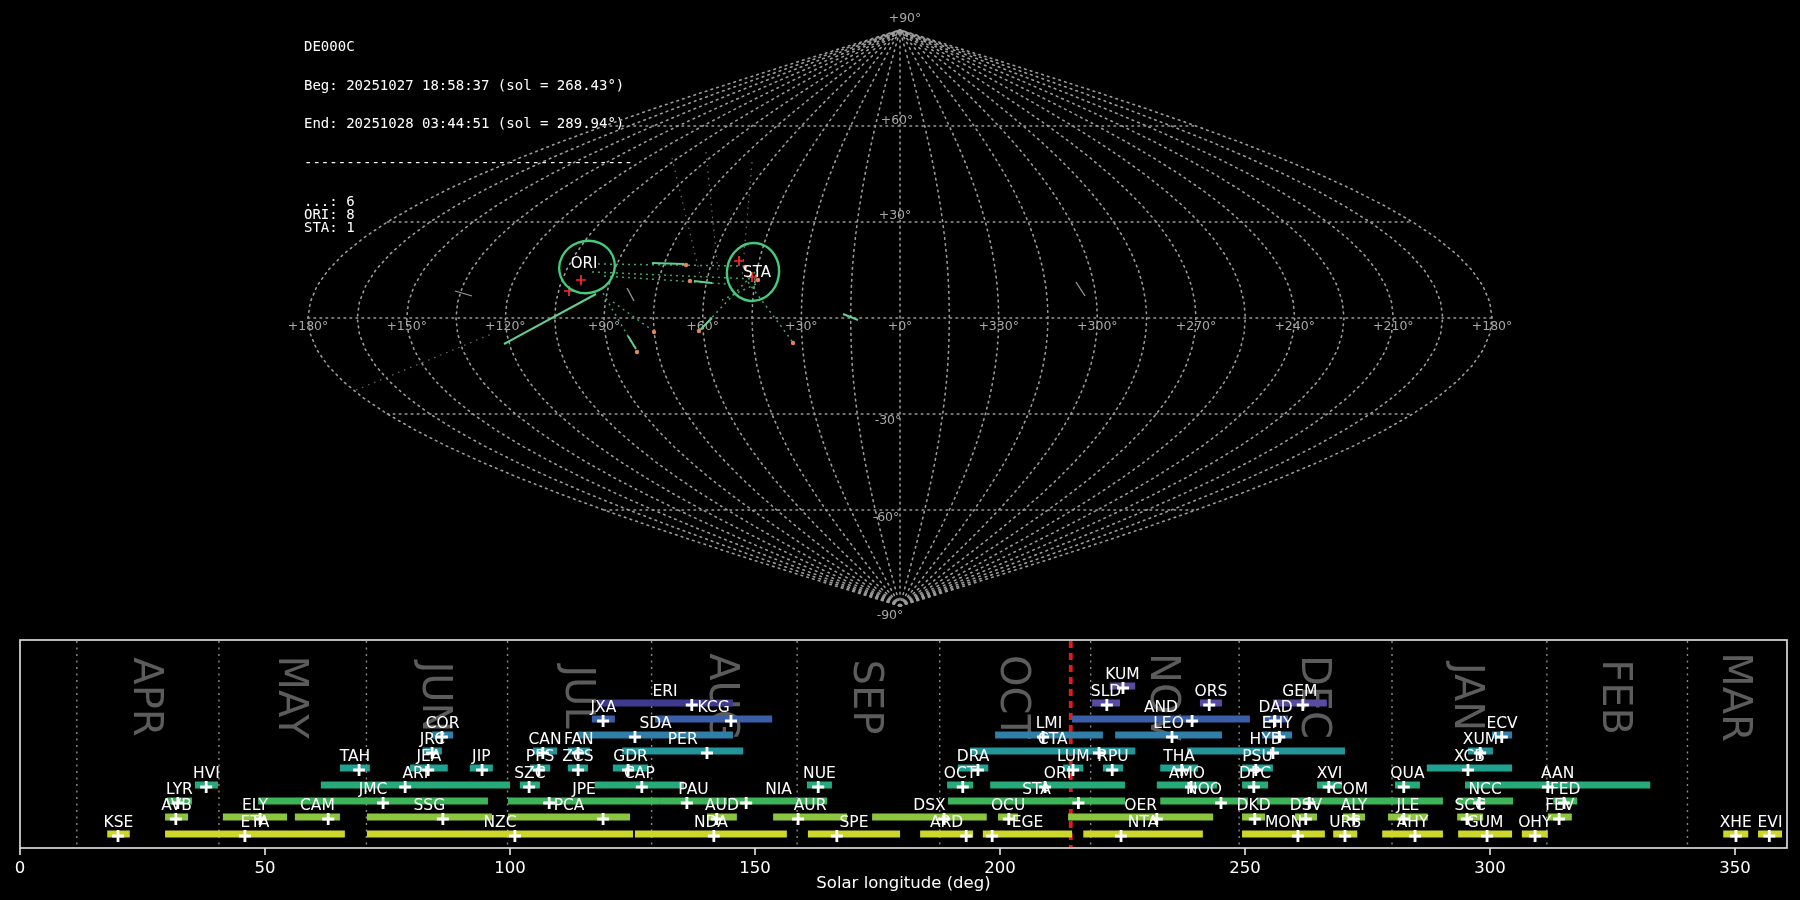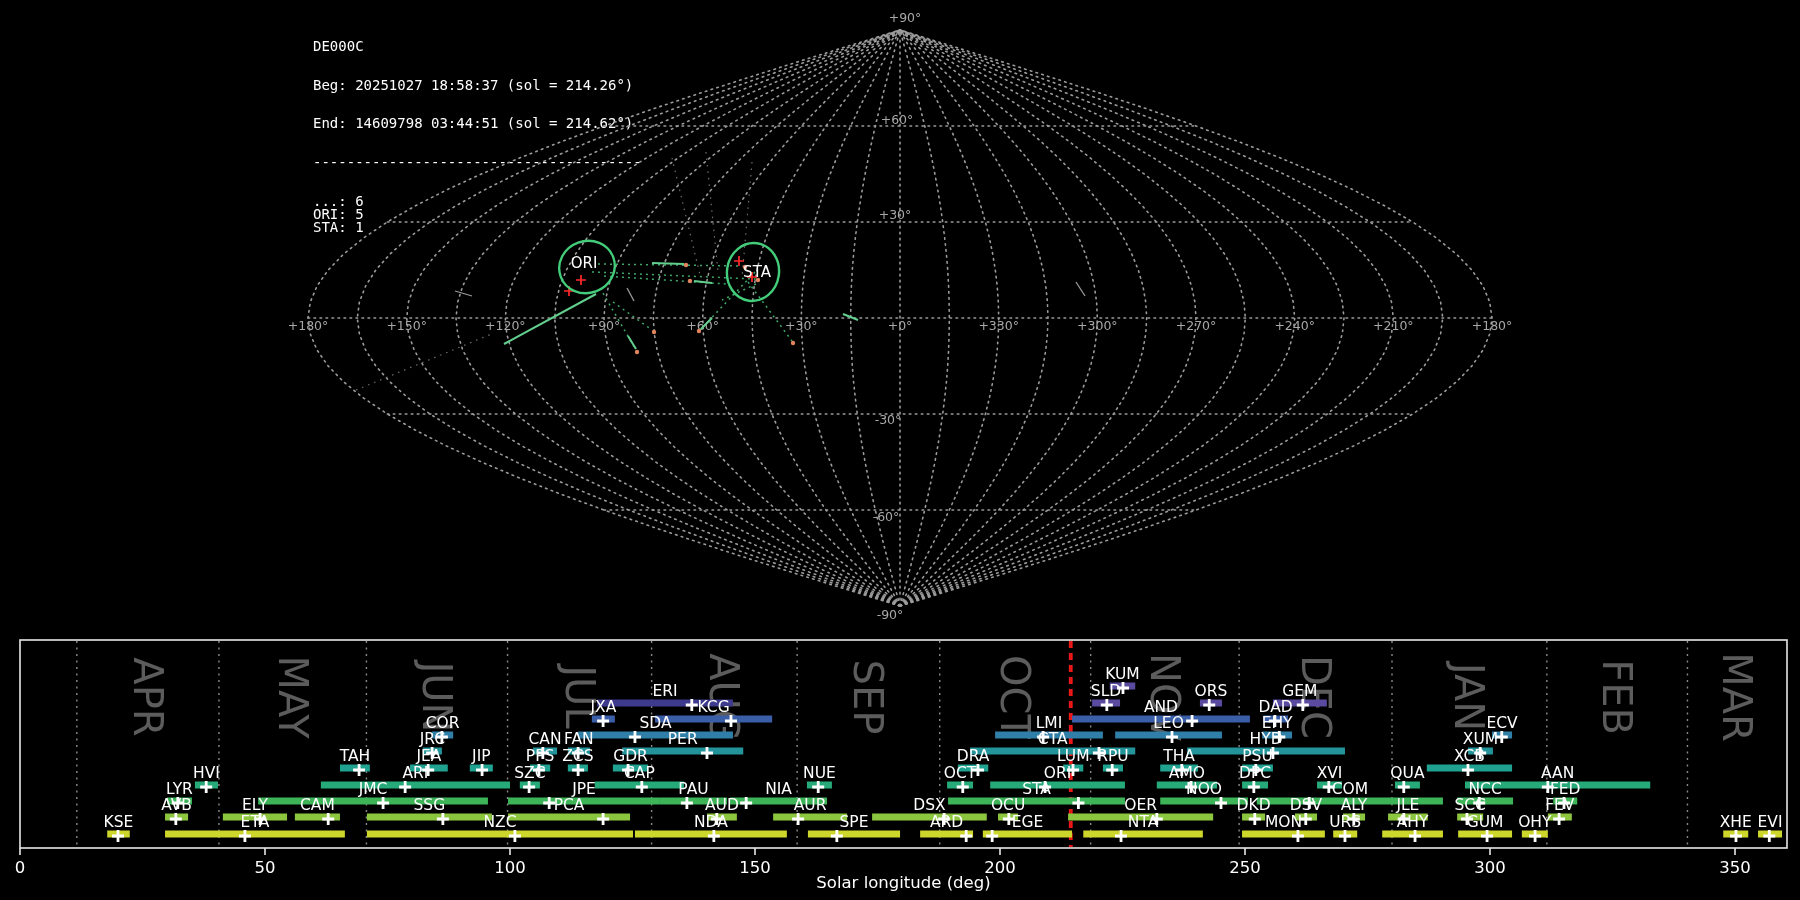--- a/index.html
+++ b/index.html
@@ -1,33 +1,33 @@
 <!DOCTYPE html>
 <html><head>
 <meta charset="utf-8">
 <style>
   html,body{margin:0;padding:0;background:#000;}
   #screen{position:relative;width:1800px;height:900px;background:#000;overflow:hidden;
           font-family:"DejaVu Sans",sans-serif;}
-  #hdr{position:absolute;left:313px;top:14px;color:#fff;
+  #hdr{position:absolute;left:304px;top:14px;color:#fff;
        font-family:"DejaVu Sans Mono",monospace;font-size:14px;line-height:12.9px;
        white-space:pre;}
   #viz{position:absolute;left:0;top:0;}
   text{font-family:"DejaVu Sans",sans-serif;}
 </style>
 </head>
 <body>
 
 <div id="screen">
   <div id="hdr">
     <div>DE000C</div>
-    <div>Beg: 20251027 18:58:37 (sol = 214.26°)</div>
-    <div>End: 14609798 03:44:51 (sol = 214.62°)</div>
+    <div>Beg: 20251027 18:58:37 (sol = 268.43°)</div>
+    <div>End: 20251028 03:44:51 (sol = 289.94°)</div>
     <div>---------------------------------------</div>
-    <div id="hdr-counts"><div>...: 6</div><div>ORI: 5</div><div>STA: 1</div></div>
+    <div id="hdr-counts"><div>...: 6</div><div>ORI: 8</div><div>STA: 1</div></div>
   </div>
   <svg id="viz" width="1800" height="900" viewBox="0 0 1800 900">
       <line x1="604" y1="126" x2="1196" y2="126" stroke="#9b9b9b" stroke-width="1.6" fill="none" stroke-dasharray="1.6 4.4" stroke-linecap="round"></line>
       <line x1="387.31296095961227" y1="222" x2="1412.6870390403878" y2="222" stroke="#9b9b9b" stroke-width="1.6" fill="none" stroke-dasharray="1.6 4.4" stroke-linecap="round"></line>
       <line x1="308" y1="318" x2="1492" y2="318" stroke="#9b9b9b" stroke-width="1.6" fill="none" stroke-dasharray="1.6 4.4" stroke-linecap="round"></line>
       <line x1="387.31296095961227" y1="414" x2="1412.6870390403878" y2="414" stroke="#9b9b9b" stroke-width="1.6" fill="none" stroke-dasharray="1.6 4.4" stroke-linecap="round"></line>
       <line x1="604" y1="510" x2="1196" y2="510" stroke="#9b9b9b" stroke-width="1.6" fill="none" stroke-dasharray="1.6 4.4" stroke-linecap="round"></line>
       <path d="M900.0 606.0 L848.4 590.0 L797.2 574.0 L746.8 558.0 L697.5 542.0 L649.8 526.0 L604.0 510.0 L560.4 494.0 L519.5 478.0 L481.4 462.0 L446.5 446.0 L415.1 430.0 L387.3 414.0 L363.5 398.0 L343.7 382.0 L328.2 366.0 L317.0 350.0 L310.3 334.0 L308.0 318.0 L310.3 302.0 L317.0 286.0 L328.2 270.0 L343.7 254.0 L363.5 238.0 L387.3 222.0 L415.1 206.0 L446.5 190.0 L481.4 174.0 L519.5 158.0 L560.4 142.0 L604.0 126.0 L649.8 110.0 L697.5 94.0 L746.8 78.0 L797.2 62.0 L848.4 46.0 L900.0 30.0" stroke="#9b9b9b" stroke-width="1.6" fill="none" stroke-dasharray="1.6 4.4" stroke-linecap="round"></path>
       <path d="M900.0 606.0 L852.7 590.0 L805.8 574.0 L759.5 558.0 L714.4 542.0 L670.7 526.0 L628.7 510.0 L588.7 494.0 L551.2 478.0 L516.3 462.0 L484.3 446.0 L455.5 430.0 L430.0 414.0 L408.2 398.0 L390.1 382.0 L375.8 366.0 L365.6 350.0 L359.4 334.0 L357.3 318.0 L359.4 302.0 L365.6 286.0 L375.8 270.0 L390.1 254.0 L408.2 238.0 L430.0 222.0 L455.5 206.0 L484.3 190.0 L516.3 174.0 L551.2 158.0 L588.7 142.0 L628.7 126.0 L670.7 110.0 L714.4 94.0 L759.5 78.0 L805.8 62.0 L852.7 46.0 L900.0 30.0" stroke="#9b9b9b" stroke-width="1.6" fill="none" stroke-dasharray="1.6 4.4" stroke-linecap="round"></path>
       <path d="M900.0 606.0 L857.0 590.0 L814.3 574.0 L772.3 558.0 L731.3 542.0 L691.5 526.0 L653.3 510.0 L617.0 494.0 L582.9 478.0 L551.2 462.0 L522.1 446.0 L495.9 430.0 L472.8 414.0 L452.9 398.0 L436.4 382.0 L423.5 366.0 L414.2 350.0 L408.5 334.0 L406.7 318.0 L408.5 302.0 L414.2 286.0 L423.5 270.0 L436.4 254.0 L452.9 238.0 L472.8 222.0 L495.9 206.0 L522.1 190.0 L551.2 174.0 L582.9 158.0 L617.0 142.0 L653.3 126.0 L691.5 110.0 L731.3 94.0 L772.3 78.0 L814.3 62.0 L857.0 46.0 L900.0 30.0" stroke="#9b9b9b" stroke-width="1.6" fill="none" stroke-dasharray="1.6 4.4" stroke-linecap="round"></path>

